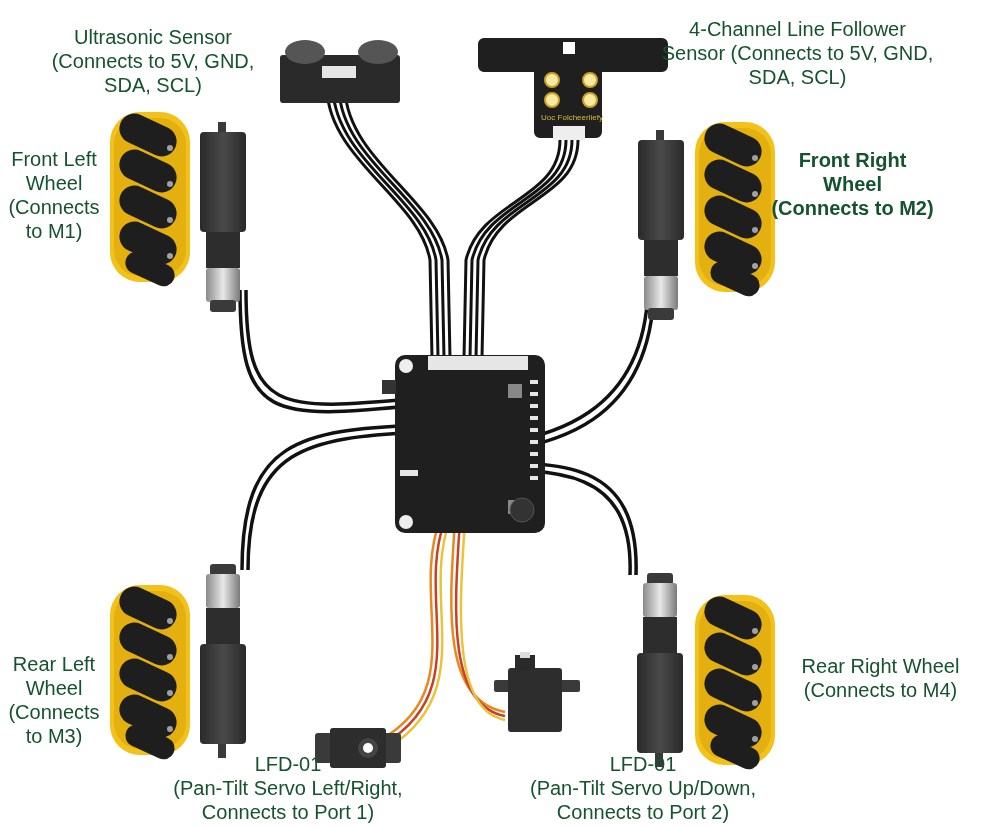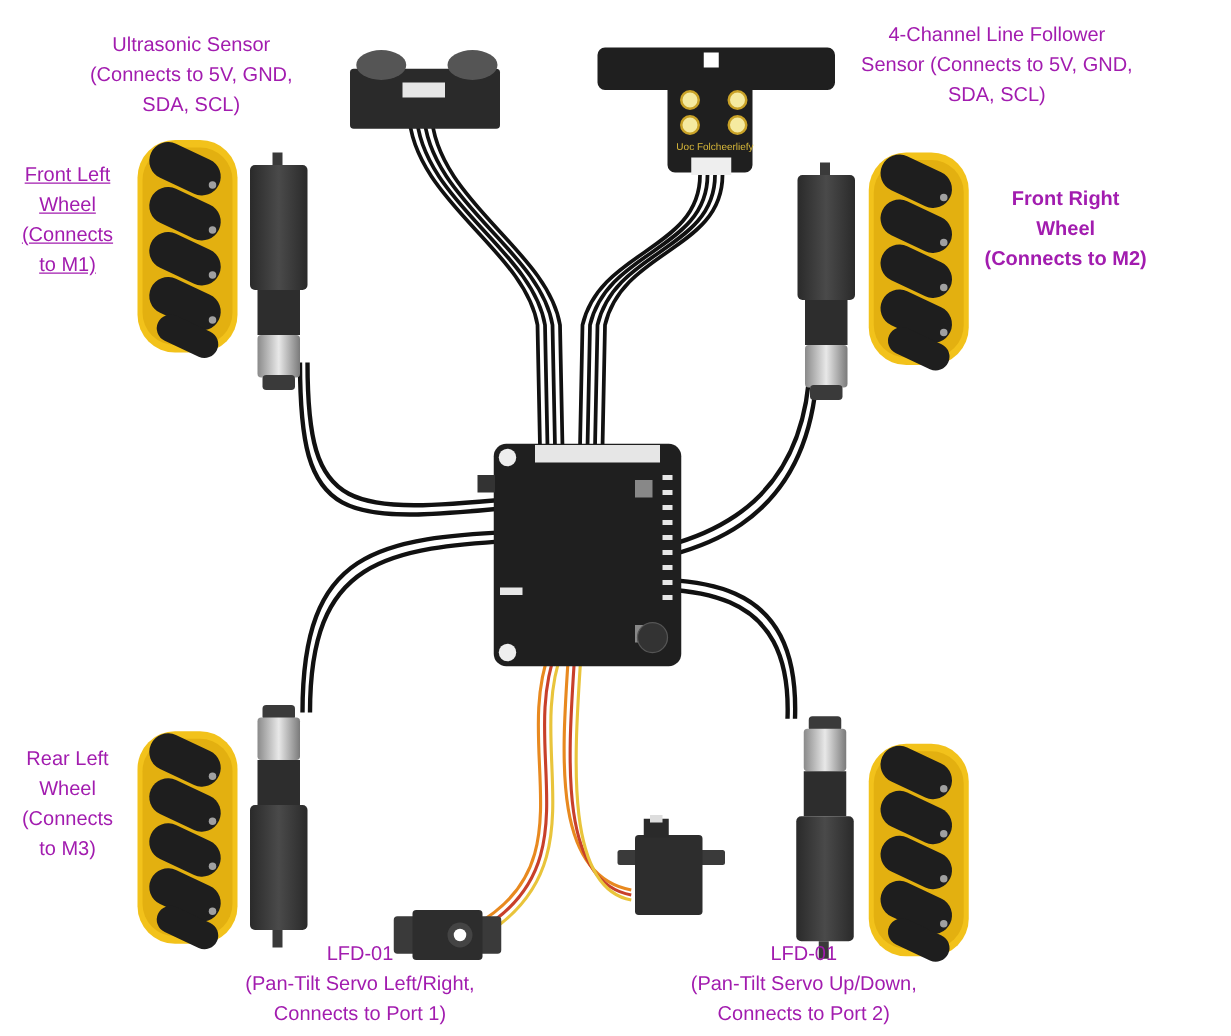--- a/index.html
+++ b/index.html
@@ -1,18 +1,18 @@
 <!DOCTYPE html>
 <html><head>
 <meta charset="utf-8">
 <style>
   html,body{margin:0;padding:0;background:#ffffff;}
   body{width:985px;height:829px;position:relative;overflow:hidden;font-family:"Liberation Sans","DejaVu Sans",sans-serif;}
   #stage{position:absolute;left:0;top:0;width:985px;height:829px;}
-  .lbl{position:absolute;color:#a21caf;font-size:16px;line-height:24px;text-align:center;white-space:pre-line;}
+  .lbl{position:absolute;color:#14532d;font-size:20px;line-height:24px;text-align:center;white-space:pre-line;}
 </style>
 </head>
 <body>
 
 <div id="stage">
 <svg width="985" height="829" viewBox="0 0 985 829" xmlns="http://www.w3.org/2000/svg">
   <defs>
     <linearGradient id="metal" x1="0" x2="1">
       <stop offset="0" stop-color="#8a8a8a"></stop>
           <stop offset="0.5" stop-color="#e8e8e8"></stop>
@@ -158,30 +158,32 @@
     <rect x="520" y="652" width="10" height="6" fill="#ddd"></rect>
   </g>
 </svg>
 
 <div class="lbl" style="left:48px;top:25px;width:210px;">Ultrasonic Sensor
 (Connects to 5V, GND,
 SDA, SCL)</div>
 <div class="lbl" style="left:660px;top:17px;width:275px;text-align:center;">4-Channel Line Follower
 Sensor (Connects to 5V, GND,
 SDA, SCL)</div>
-<div class="lbl" style="left:4px;top:129px;width:100px;text-decoration:underline;">Front Left
+<div class="lbl" style="left:4px;top:147px;width:100px;">Front Left
 Wheel
 (Connects
 to M1)</div>
 <div class="lbl" style="left:770px;top:148px;width:165px;font-weight:bold;">Front Right
 Wheel
 (Connects to M2)</div>
-<div class="lbl" style="left:4px;top:596px;width:100px;">Rear Left
+<div class="lbl" style="left:4px;top:652px;width:100px;">Rear Left
 Wheel
 (Connects
 to M3)</div>
+<div class="lbl" style="left:798px;top:654px;width:165px;">Rear Right Wheel
+(Connects to M4)</div>
 <div class="lbl" style="left:168px;top:752px;width:240px;">LFD-01
 (Pan-Tilt Servo Left/Right,
 Connects to Port 1)</div>
 <div class="lbl" style="left:528px;top:752px;width:230px;">LFD-01
 (Pan-Tilt Servo Up/Down,
 Connects to Port 2)</div>
 </div>
 
 </body></html>

